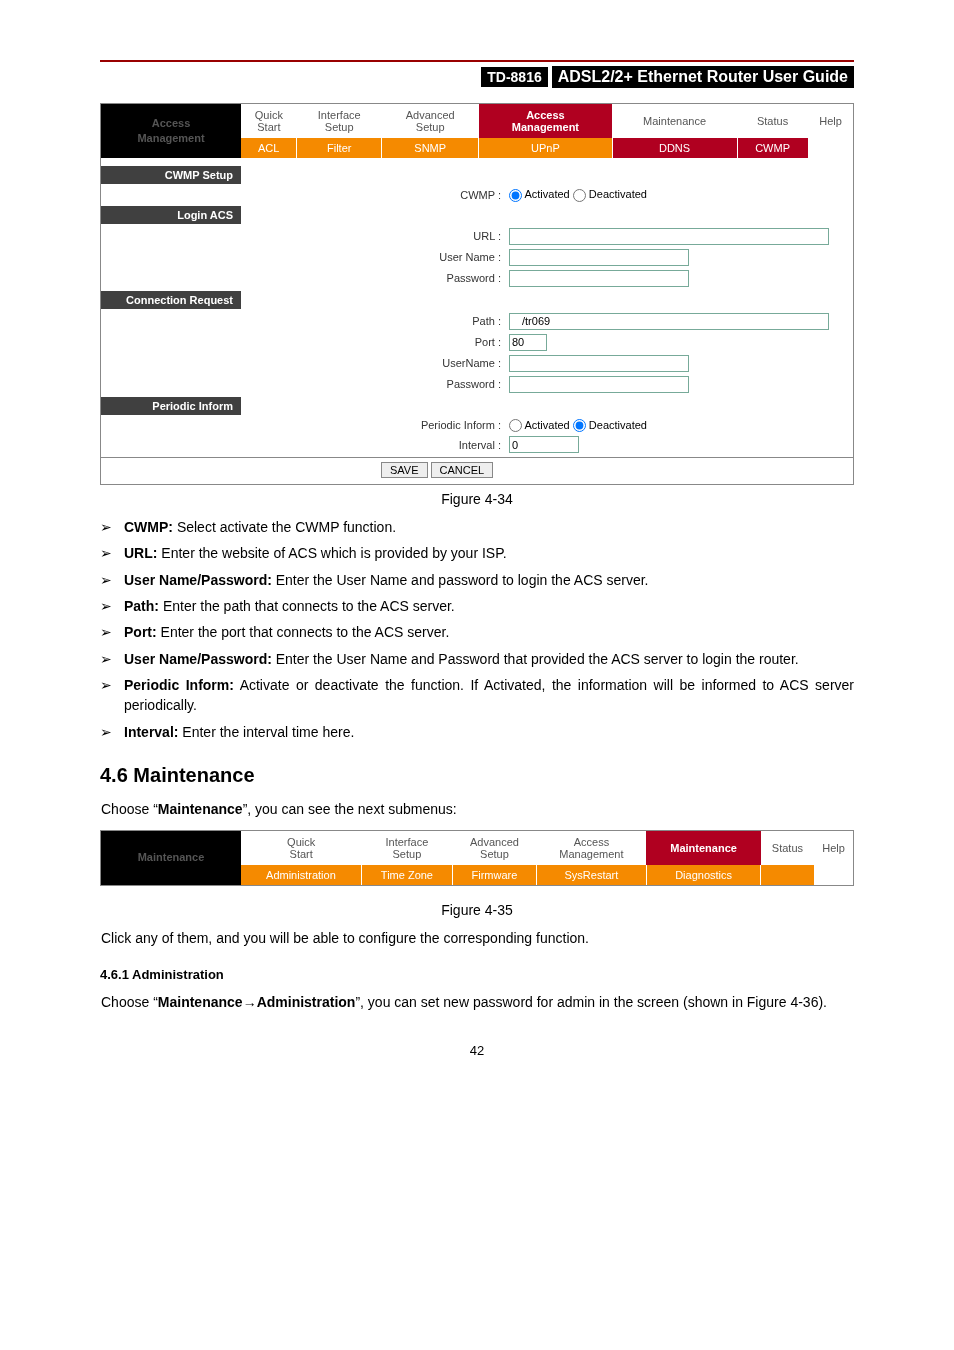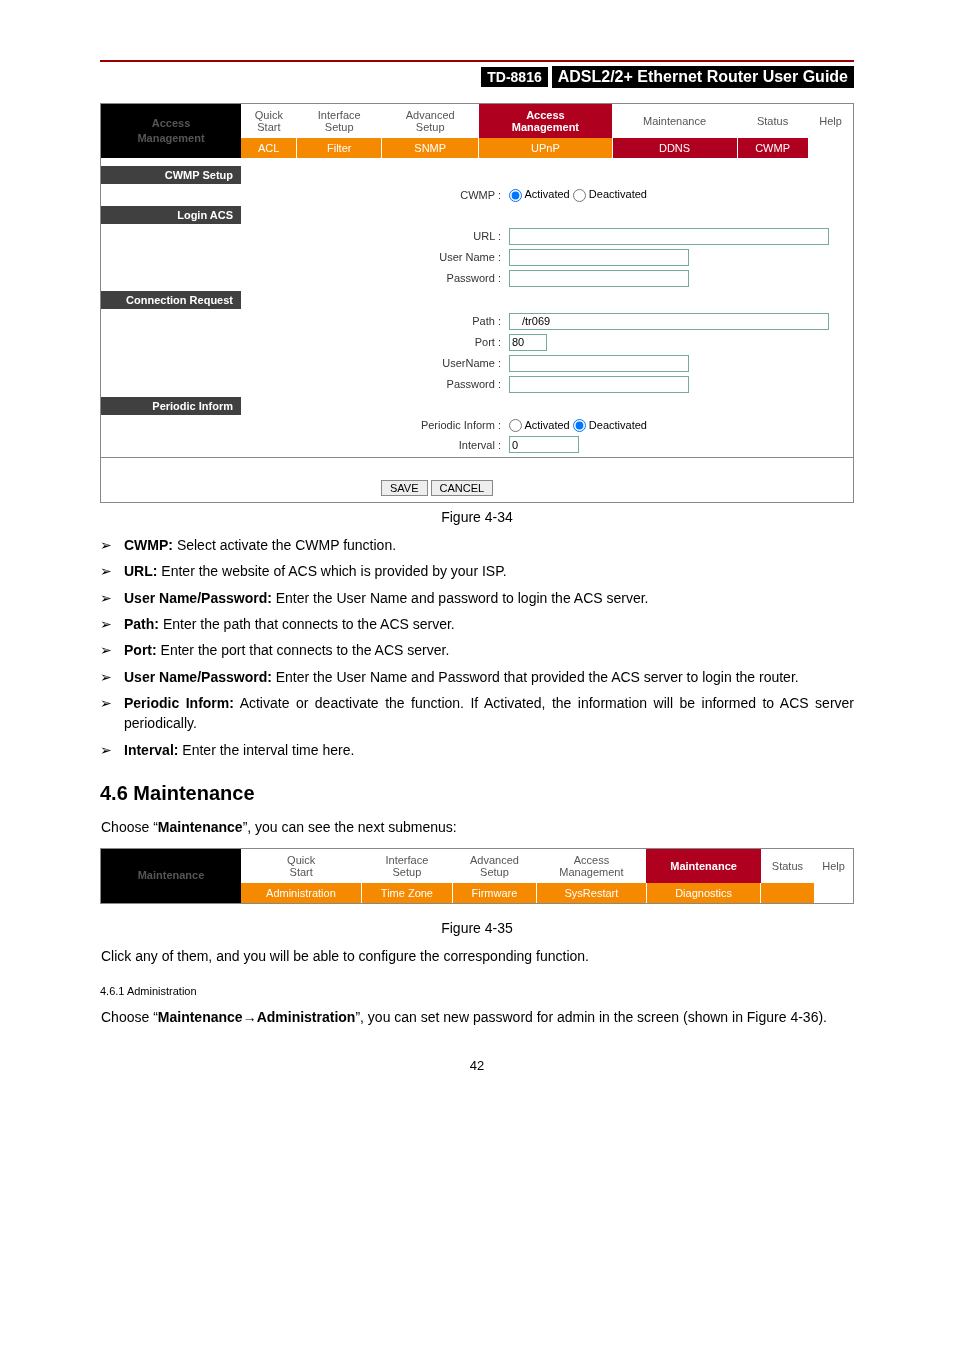--- a/index.html
+++ b/index.html
@@ -89,30 +89,30 @@
   .form-row td { padding: 2px 4px; vertical-align: middle; }
   .form-label { text-align: right; width: 260px; font-size: 11px; color: #333; padding-right: 4px; }
   .form-input input[type="text"], .form-input input[type="password"] {
     border: 1px solid #7a9; height: 17px; font-size: 11px; padding: 0 2px;
   }
   .radio { vertical-align: middle; }
   .btn {
     border: 1px solid #888; background: #eee; font-size: 11px; padding: 1px 8px;
     cursor: pointer;
   }
-  .btn-row { text-align: left; padding: 4px 0 6px 280px; margin-top: 18px; }
+  .btn-row { text-align: left; padding: 4px 0 6px 280px; }
 
   .caption { text-align: center; margin: 4px 0 10px 0; font-size: 14px; }
   .bullets { margin: 0 0 17px 0; padding-left: 24px; }
   .bullets li { list-style: none; position: relative; margin: 6px 0; line-height: 1.45; text-align: justify; }
   .bullets li::before { content: "\27A2"; position: absolute; left: -24px; top: 0; }
   .bullets li b { font-weight: bold; }
 
   h2.section { font-size: 20px; font-weight: bold; margin: 22px 0 12px 0; }
-  h3.subsection { font-size: 11px; font-weight: normal; margin: 18px 0 10px 0; }
+  h3.subsection { font-size: 13px; font-weight: bold; margin: 18px 0 10px 0; }
   p { margin: 10px 1px; line-height: 1.5; text-align: justify; }
 
   .page-num { text-align: center; margin-top: 30px; font-size: 13px; }
 </style>
 </head>
 <body>
 
 <div class="header-rule"></div>
 <div class="header-line">
   <span class="header-model">TD-8816</span>

